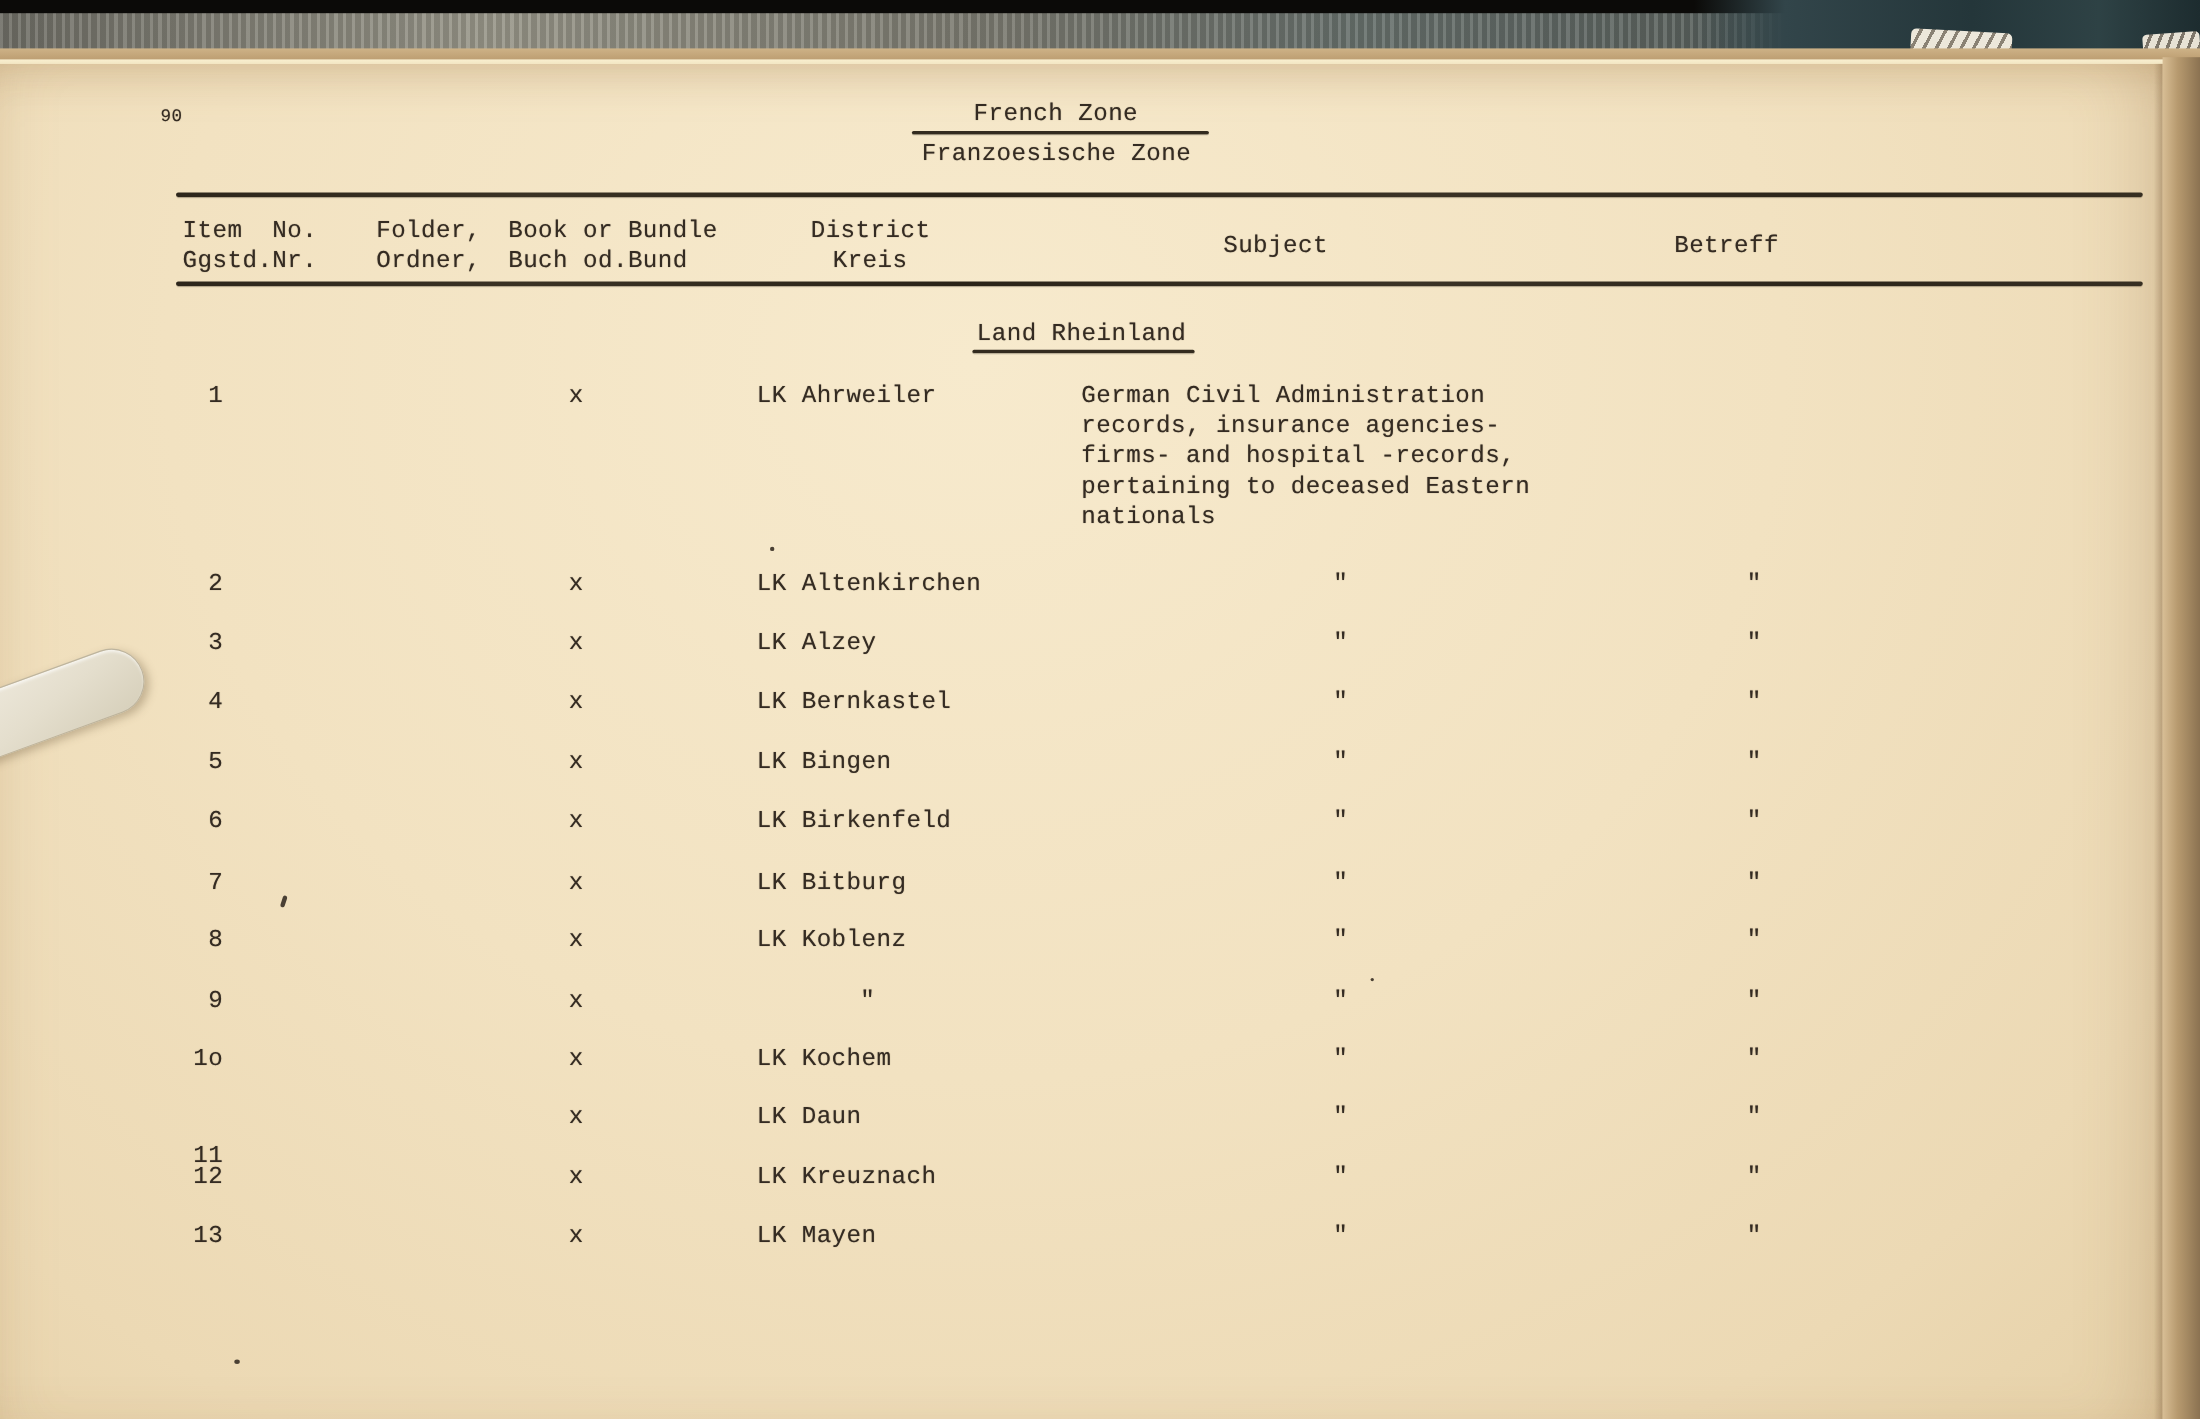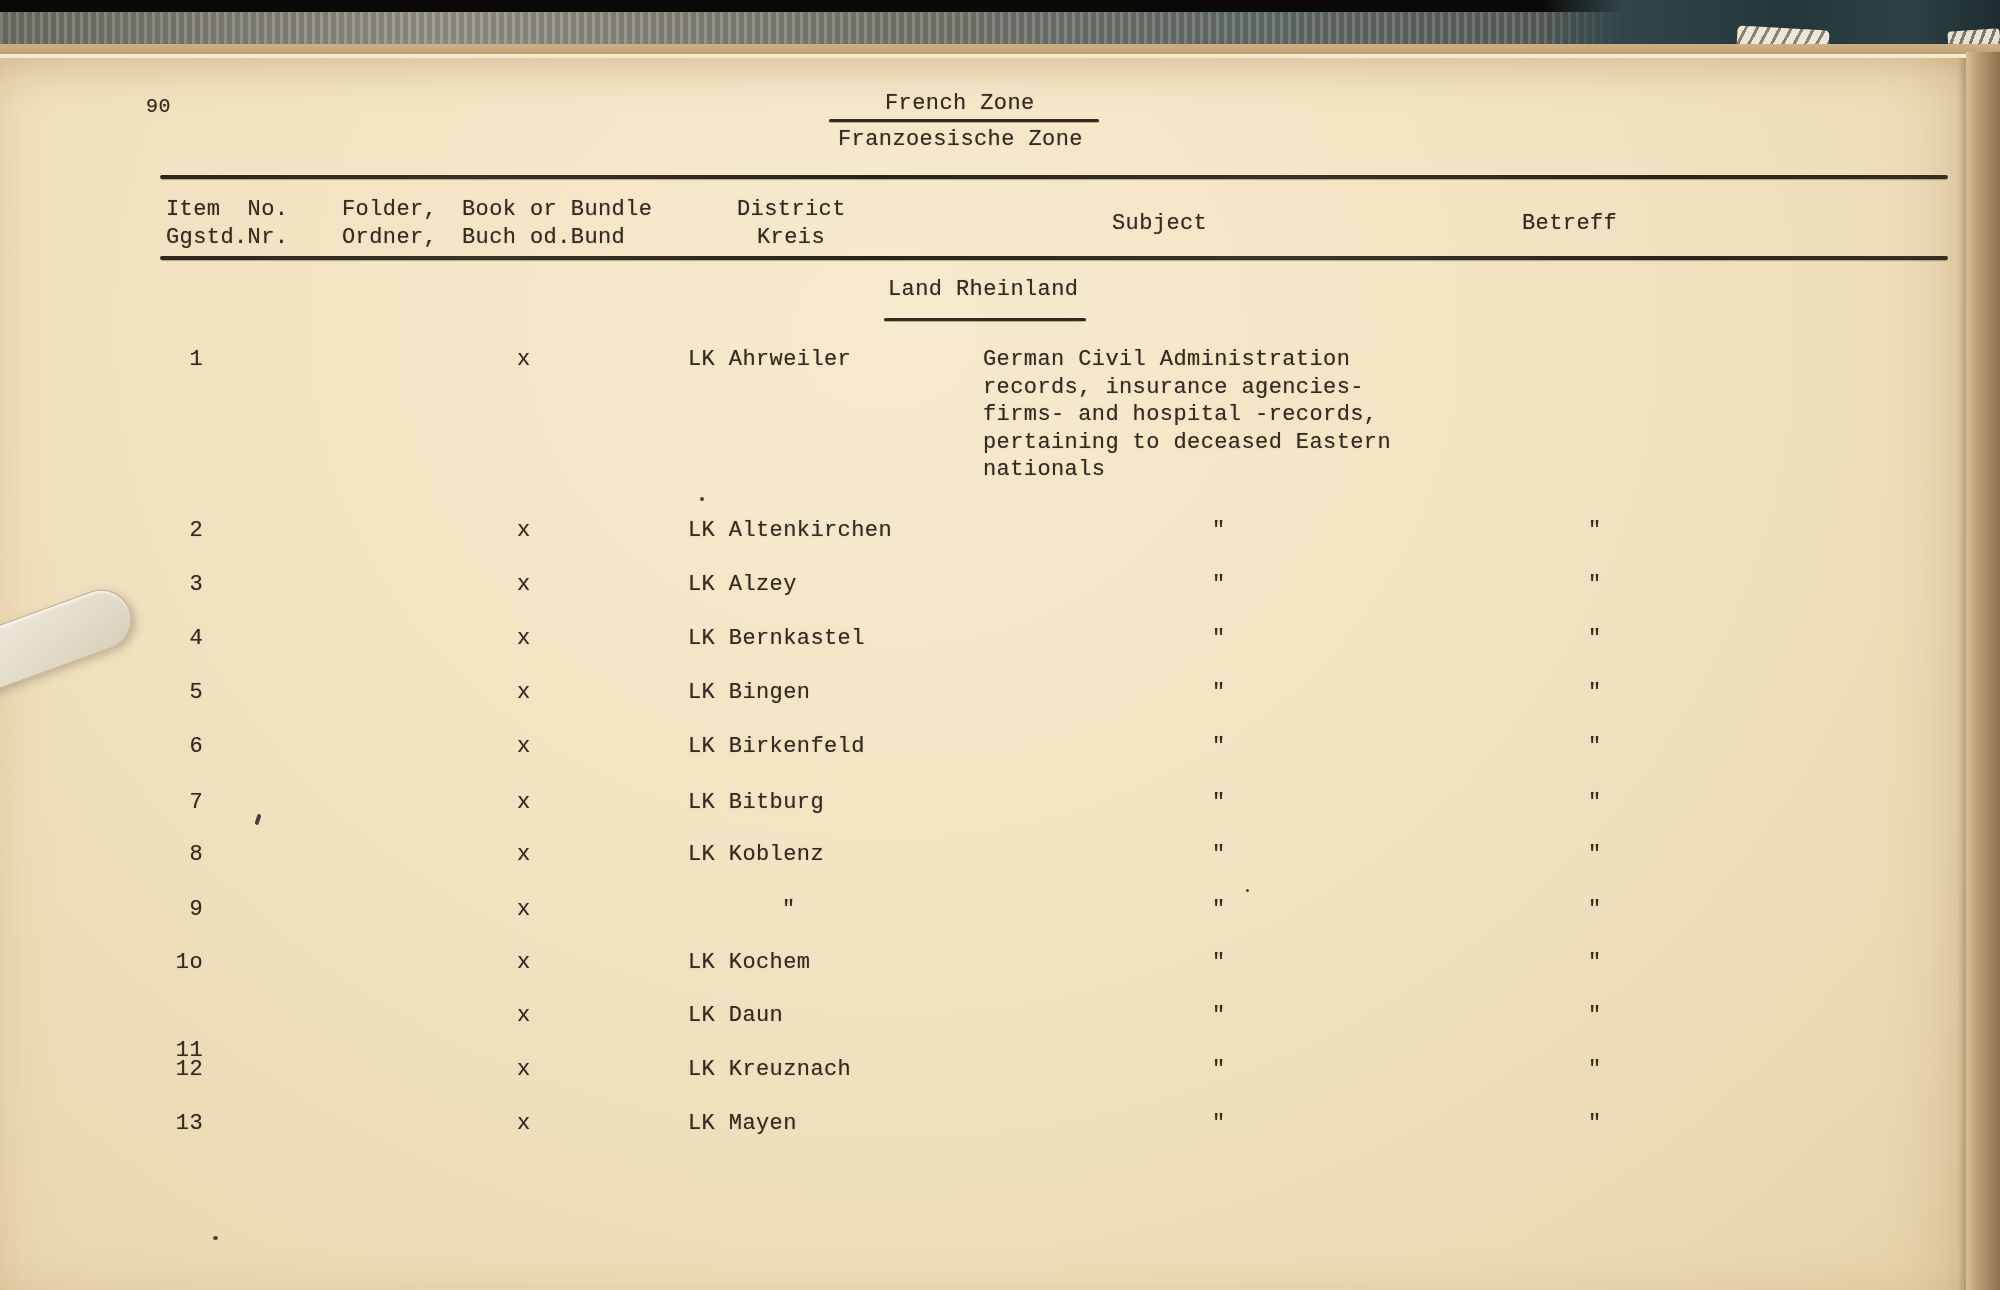--- a/index.html
+++ b/index.html
@@ -97,21 +97,21 @@
 <div class="abs page-ridge"></div>
 <div class="abs page-ridge-hi"></div>
 
 <div class="abs paper"></div>
 <div class="abs gutter-line"></div>
 <div class="abs gutter"></div>
 <div class="abs clamp"></div>
 
 <div class="abs" id="content" style="left:0;top:0;width:2000px;height:1290px;">
 
-  <span class="t" style="left:146px;top:93px;font-size:20px;">90</span>
+  <span class="t" style="left:146px;top:93px;font-size:16px;">90</span>
 
   <span class="t" style="left:885px;top:90px;">French Zone</span>
   <div class="uline" style="left:829px;top:119px;width:270px;"></div>
   <span class="t" style="left:838px;top:126px;">Franzoesische Zone</span>
 
   <div class="rule" style="top:175px;"></div>
 
   <span class="t" style="left:166px;top:196px;">Item  No.</span>
   <span class="t" style="left:166px;top:224px;">Ggstd.Nr.</span>
 
@@ -122,21 +122,21 @@
   <span class="t" style="left:462px;top:224px;">Buch od.Bund</span>
 
   <span class="t" style="left:737px;top:196px;">District</span>
   <span class="t" style="left:757px;top:224px;">Kreis</span>
 
   <span class="t" style="left:1112px;top:210px;">Subject</span>
   <span class="t" style="left:1522px;top:210px;font-family:Liberation Mono, monospace;">Betreff</span>
 
   <div class="rule" style="top:256px;"></div>
 
-  <span class="t" style="left:888px;top:276px;">Land Rheinland</span>
+  <span class="t" style="left:888px;top:290px;">Land Rheinland</span>
   <div class="uline" style="left:884px;top:318px;width:202px;"></div>
 
   <div class="abs" id="rows" style="left:0;top:0;width:2000px;height:1290px;">
       <span class="t right" style="left: 118px; top: 346px; width: 85px; display: inline-block;">1</span>
       <span class="t" style="left: 517px; top: 346px;">x</span>
       <span class="t" style="left: 688px; top: 346px;">LK Ahrweiler</span>
       <span class="t" style="left: 983px; top: 346px;">German Civil Administration
 records, insurance agencies-
 firms- and hospital -records,
 pertaining to deceased Eastern

